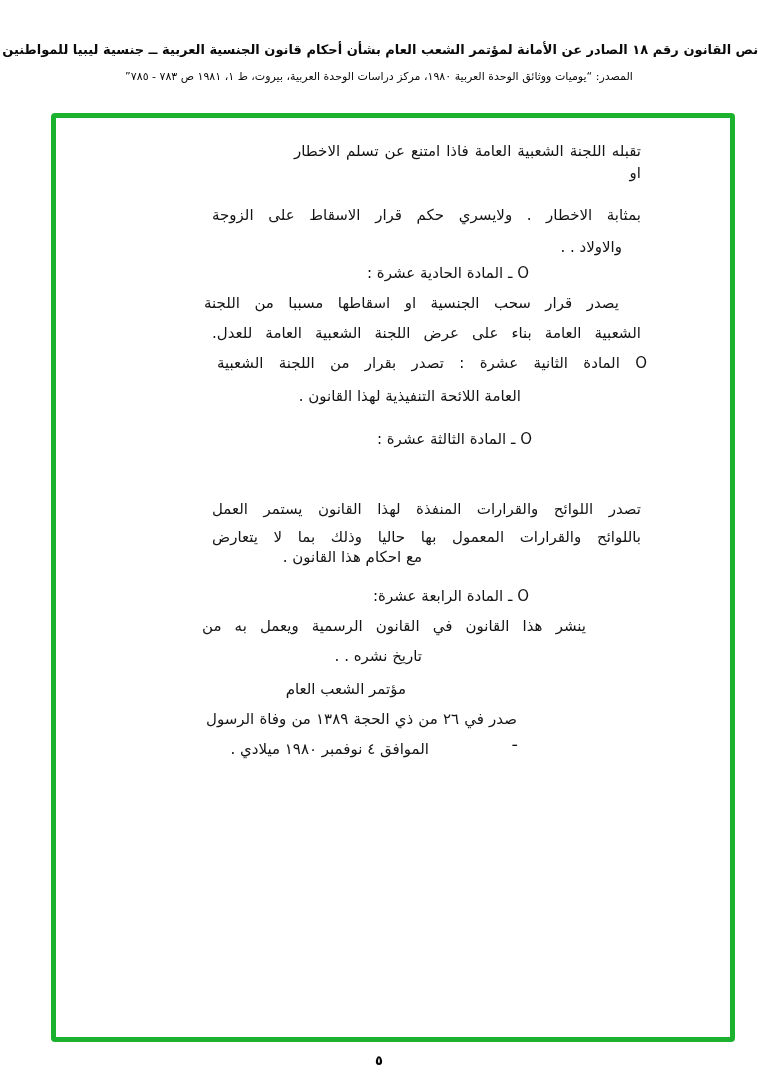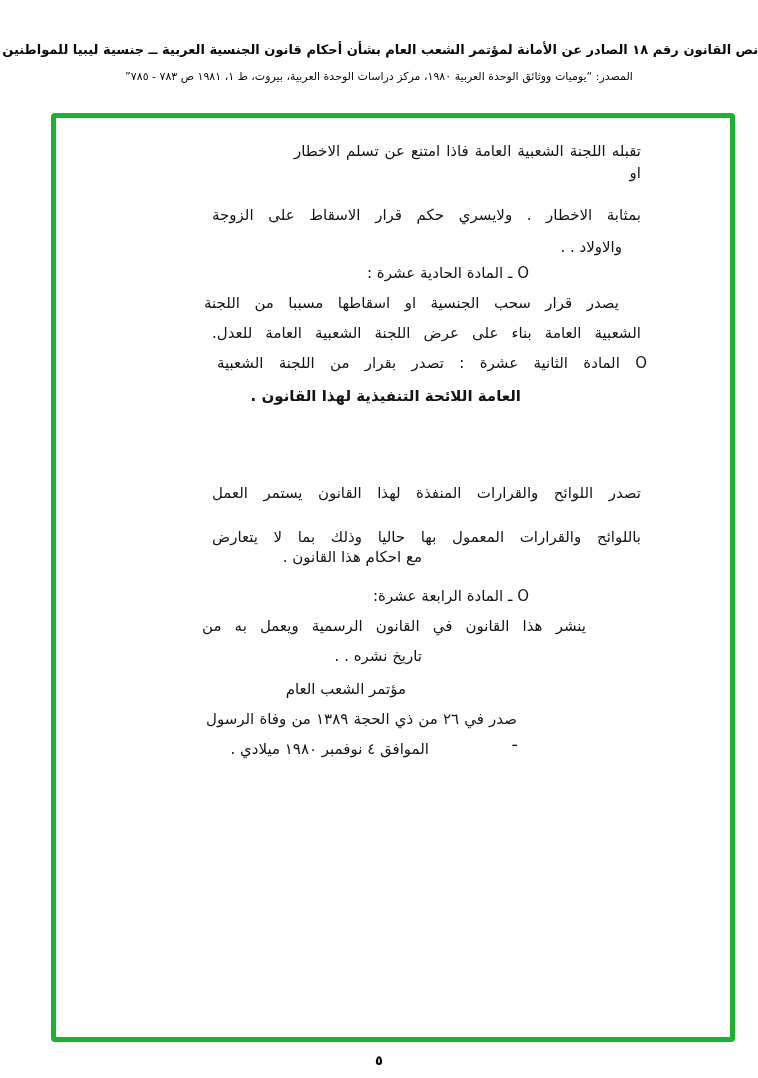--- a/index.html
+++ b/index.html
@@ -22,21 +22,21 @@
     border:5px solid #1cb12e;border-radius:4px;background:#fff;box-sizing:border-box;margin-left:9px;
   }
   
   .ln{
     position:absolute;direction:rtl;text-align:left;
     font-size:15px;line-height:22px;color:#141414;white-space:nowrap;
   }
   .just{
     white-space:normal;text-align:justify;text-align-last:justify;
   }
-  .bold{font-weight:bold;}
+  .bold{font-weight:normal;}
   
   .pagenum{
     position:absolute;left:0;top:1053px;width:758px;text-align:center;
     font-size:13px;font-weight:bold;color:#000;
   }
 </style>
 </head>
 <body>
 
 <div class="hdr-row" style="top:42px">
@@ -48,21 +48,22 @@
 
 <div class="frame" style="border-color: rgb(28, 177, 46);">
   <div class="ln just" style="top:22px;right:89px;width:347px">تقبله اللجنة الشعبية العامة فاذا امتنع عن تسلم الاخطار او</div>
   <div class="ln just" style="top:86px;right:89px;width:429px">بمثابة الاخطار . ولايسري حكم قرار الاسقاط على الزوجة</div>
   <div class="ln" style="top:118px;right:108px">والاولاد . .</div>
   <div class="ln" style="top:144px;right:201px">O ـ المادة الحادية عشرة :</div>
   <div class="ln just" style="top:174px;right:111px;width:415px">يصدر قرار سحب الجنسية او اسقاطها مسببا من اللجنة</div>
   <div class="ln just" style="top:204px;right:89px;width:429px">الشعبية العامة بناء على عرض اللجنة الشعبية العامة للعدل.</div>
   <div class="ln just" style="top:234px;right:83px;width:430px">O المادة الثانية عشرة : تصدر بقرار من اللجنة الشعبية</div>
   <div class="ln bold" style="top:267px;right:209px">العامة اللائحة التنفيذية لهذا القانون .</div>
-  <div class="ln just" style="top:364px;right:89px;width:429px">تصدر اللوائح والقرارات المنفذة لهذا القانون يستمر العمل</div>
+  <div class="ln" style="top:310px;right:198px">O ـ المادة الثالثة عشرة :</div>
+  <div class="ln just" style="top:380px;right:89px;width:429px">تصدر اللوائح والقرارات المنفذة لهذا القانون يستمر العمل</div>
   <div class="ln just" style="top:408px;right:89px;width:429px">باللوائح والقرارات المعمول بها حاليا وذلك بما لا يتعارض</div>
   <div class="ln" style="top:428px;right:308px">مع احكام هذا القانون .</div>
   <div class="ln" style="top:467px;right:201px">O ـ المادة الرابعة عشرة:</div>
   <div class="ln just" style="top:497px;right:144px;width:384px">ينشر هذا القانون في القانون الرسمية ويعمل به من</div>
   <div class="ln" style="top:527px;right:308px">تاريخ نشره . .</div>
   <div class="ln" style="top:560px;right:324px">مؤتمر الشعب العام</div>
   <div class="ln just" style="top:590px;right:213px;width:311px">صدر في ٢٦ من ذي الحجة ١٣٨٩ من وفاة الرسول ـ</div>
   <div class="ln" style="top:620px;right:301px">الموافق ٤ نوفمبر ١٩٨٠ ميلادي .</div>
 </div>
 

